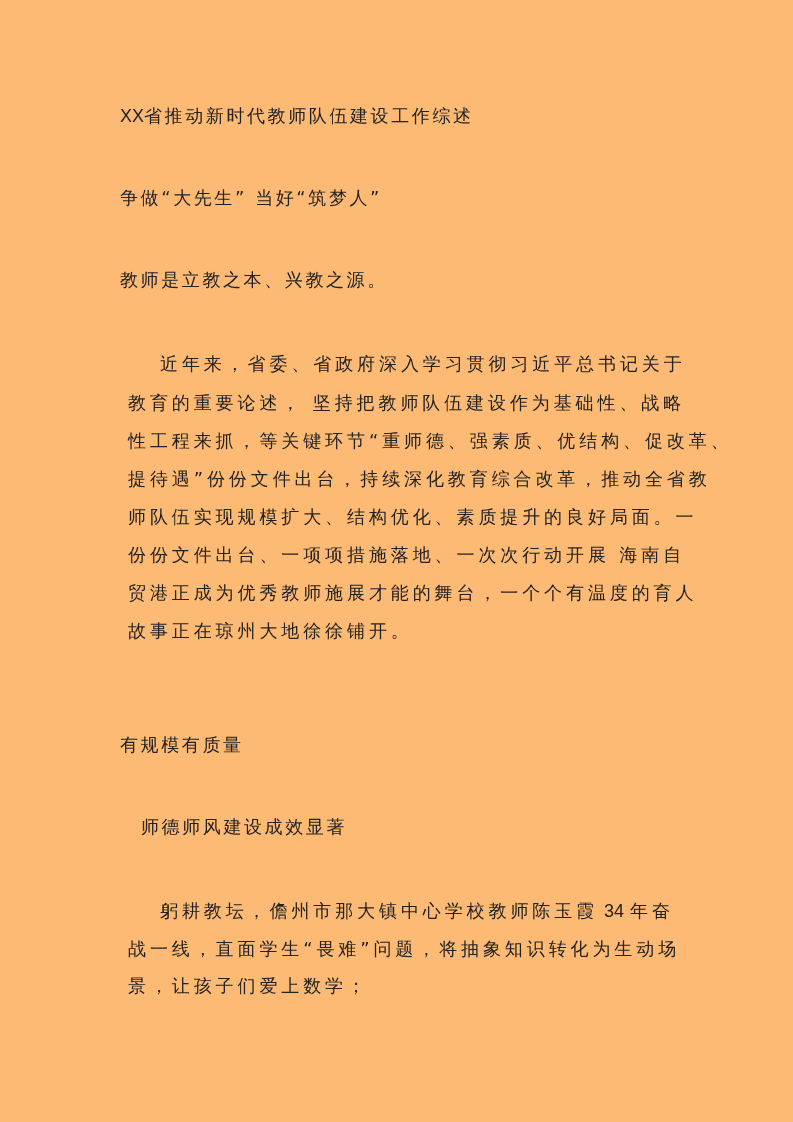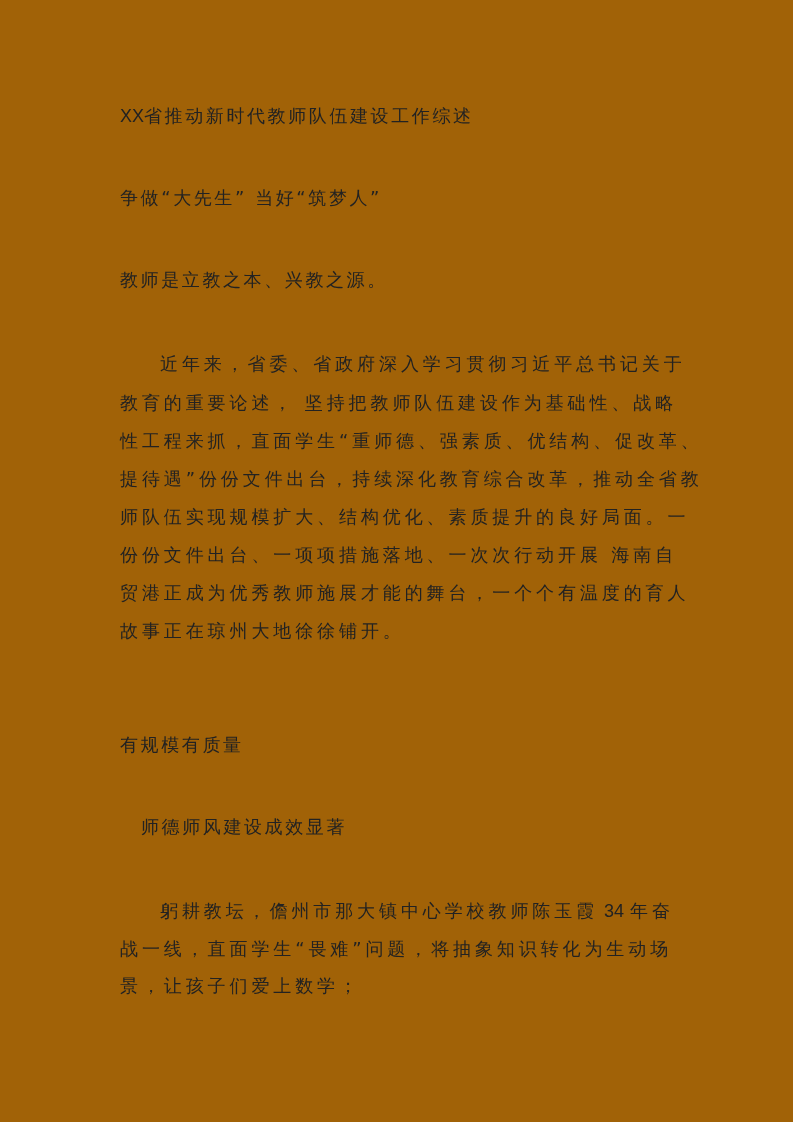--- a/index.html
+++ b/index.html
@@ -13,41 +13,41 @@
     position: relative;
     overflow: hidden;
     font-family: "DejaVu Sans", sans-serif;
     color: #1a1a1a;
   }
   .page {
     position: absolute;
     left: 0; top: 0;
     width: 793px;
     height: 1122px;
-    background: #a16207;
+    background: #fdba74;
   }
   .line {
     position: absolute;
     left: 120px;
     white-space: nowrap;
     font-size: 18px;
     line-height: 24px;
     letter-spacing: 3.2px;
     color: #222;
   }
   .heading {
     letter-spacing: 2.6px;
   }
   .latin {
     font-family: "Liberation Sans", sans-serif;
     letter-spacing: 0;
   }
   .body-line {
     position: absolute;
-    left: 120px;
+    left: 128px;
     width: 556px;
     font-size: 18px;
     line-height: 24px;
     white-space: nowrap;
     letter-spacing: 3.9px;
     color: #222;
   }
   .indent { left: 160px; width: 516px; }
 </style>
 </head>
@@ -57,21 +57,21 @@
 
   <div class="line heading" style="top:104px;"><span class="latin">XX</span><span>省推动新时代教师队伍建设工作综述</span></div>
 
   <div class="line heading" style="top:268px;">教师是立教之本、兴教之源。</div>
 
   <div class="line heading" style="top:186px;">争做“大先生” 当好“筑梦人”</div>
 
   <div>
     <div class="body-line indent" style="top:353px;font-family:Liberation Mono, monospace;">近年来，省委、省政府深入学习贯彻习近平总书记关于</div>
     <div class="body-line" style="top:391px;">教育的重要论述， 坚持把教师队伍建设作为基础性、战略</div>
-    <div class="body-line" style="top:429px;">性工程来抓，直面学生“重师德、强素质、优结构、促改革、</div>
+    <div class="body-line" style="top:429px;">性工程来抓，等关键环节“重师德、强素质、优结构、促改革、</div>
     <div class="body-line" style="top:467px;">提待遇”份份文件出台，持续深化教育综合改革，推动全省教</div>
     <div class="body-line" style="top:505px;">师队伍实现规模扩大、结构优化、素质提升的良好局面。一</div>
     <div class="body-line" style="top:543px;">份份文件出台、一项项措施落地、一次次行动开展 海南自</div>
     <div class="body-line" style="top:581px;">贸港正成为优秀教师施展才能的舞台，一个个有温度的育人</div>
     <div class="body-line" style="top:619px;">故事正在琼州大地徐徐铺开。</div>
   </div>
 
   <div class="line heading" style="top:733px;">有规模有质量</div>
 
   <div class="line heading" style="top:815px;margin-left:21px;">师德师风建设成效显著</div>

